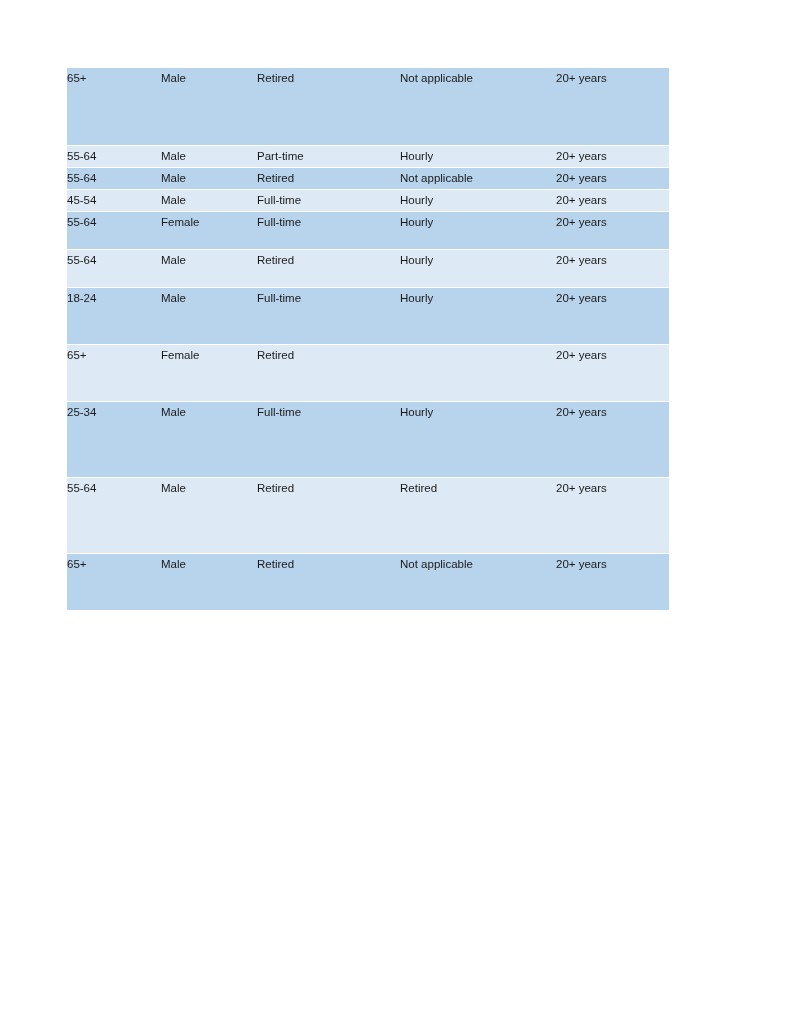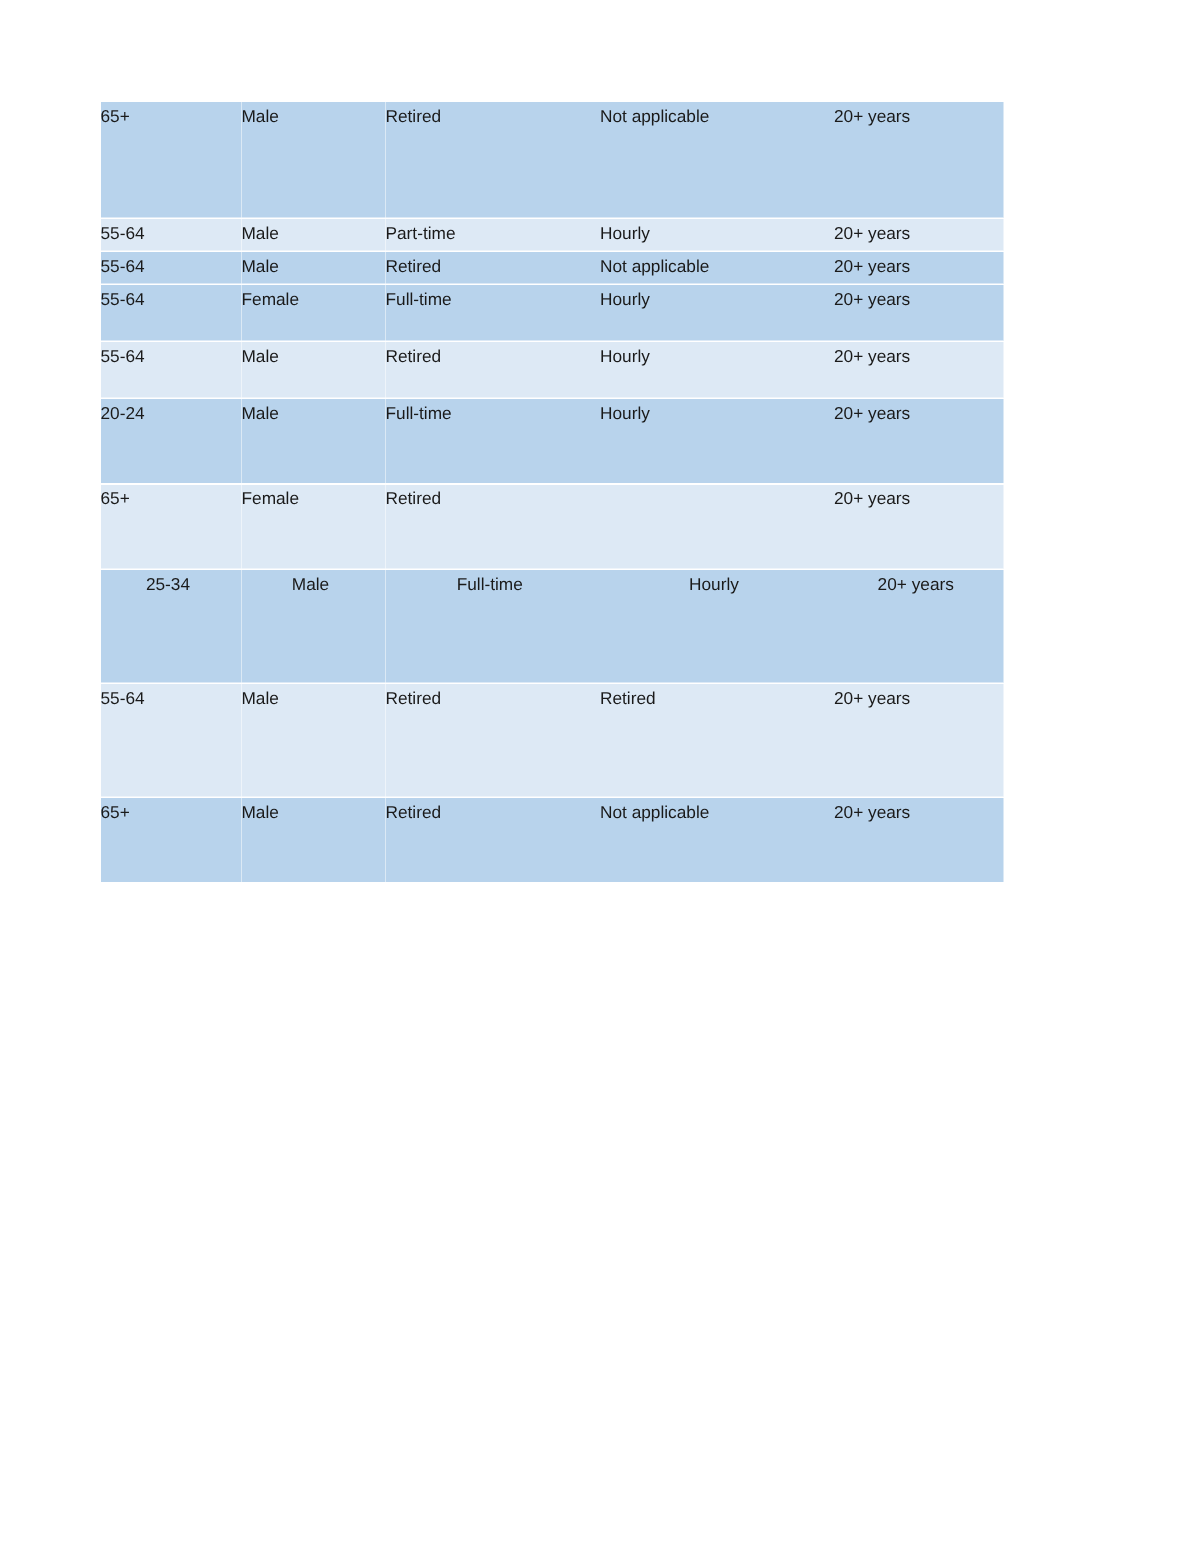--- a/index.html
+++ b/index.html
@@ -83,49 +83,56 @@
             <td>Hourly</td>
             <td>20+ years</td>
           </tr>
           <tr class="band-dark" style="height: 19px;">
             <td>55-64</td>
             <td>Male</td>
             <td>Retired</td>
             <td>Not applicable</td>
             <td>20+ years</td>
           </tr>
+          <tr class="band-light" style="height: 19px;">
+            <td>45-54</td>
+            <td>Male</td>
+            <td>Full-time</td>
+            <td>Hourly</td>
+            <td>20+ years</td>
+          </tr>
           <tr class="band-dark" style="height: 38px;">
             <td>55-64</td>
             <td>Female</td>
             <td>Full-time</td>
             <td>Hourly</td>
             <td>20+ years</td>
           </tr>
           <tr class="band-light" style="height: 38px;">
             <td>55-64</td>
             <td>Male</td>
             <td>Retired</td>
             <td>Hourly</td>
             <td>20+ years</td>
           </tr>
           <tr class="band-dark" style="height: 57px;">
-            <td>20-24</td>
+            <td>18-24</td>
             <td>Male</td>
             <td>Full-time</td>
             <td>Hourly</td>
             <td>20+ years</td>
           </tr>
           <tr class="band-light" style="height: 57px;">
             <td>65+</td>
             <td>Female</td>
             <td>Retired</td>
             <td></td>
             <td>20+ years</td>
           </tr>
-          <tr class="band-dark" style="height: 76px; text-align: center;">
+          <tr class="band-dark" style="height: 76px;">
             <td>25-34</td>
             <td>Male</td>
             <td>Full-time</td>
             <td>Hourly</td>
             <td>20+ years</td>
           </tr>
           <tr class="band-light" style="height: 76px;">
             <td>55-64</td>
             <td>Male</td>
             <td>Retired</td>

